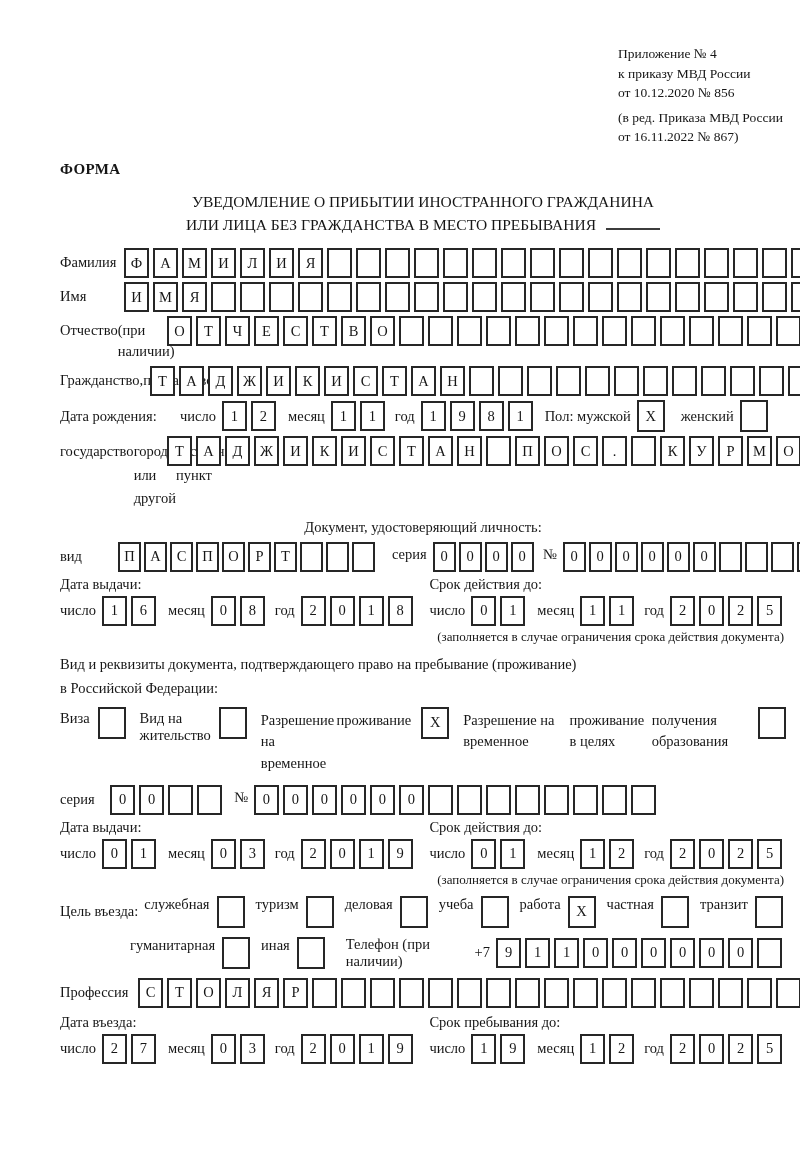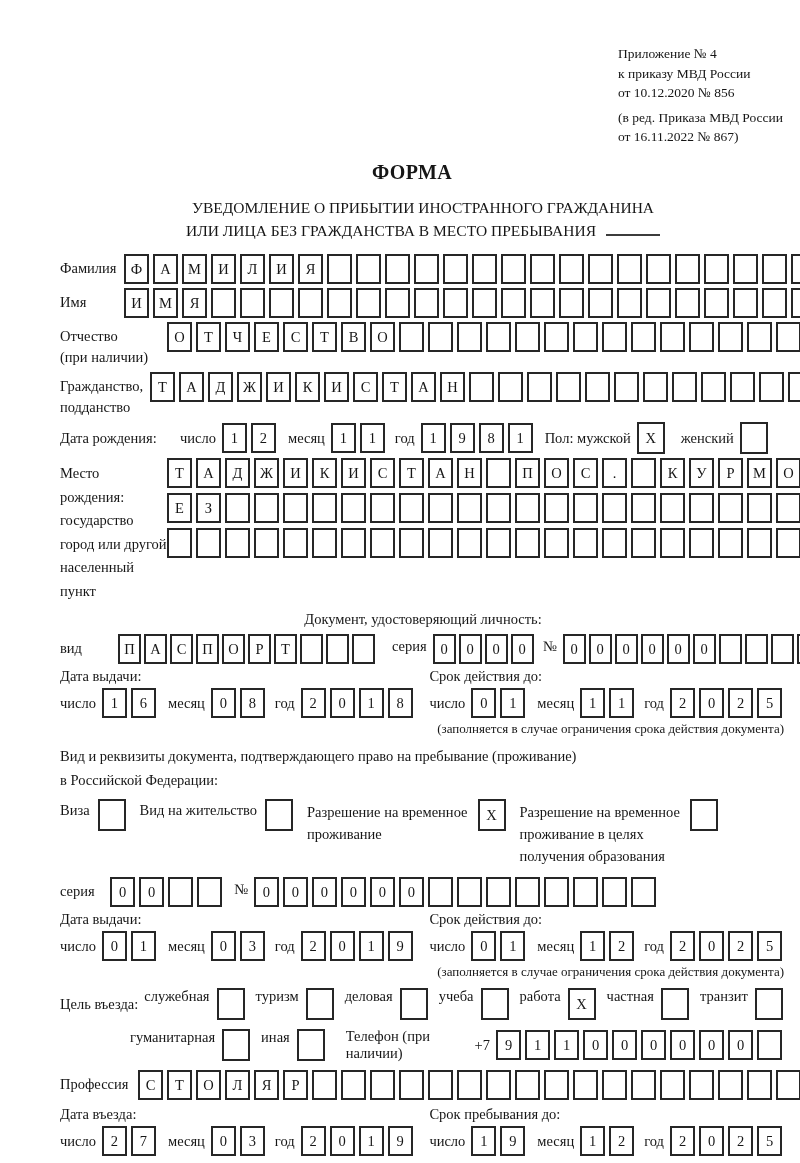--- a/index.html
+++ b/index.html
@@ -2,22 +2,22 @@
 <html lang="ru"><head>
 <meta charset="utf-8">
 <style>
   html,body{margin:0;padding:0}
   body{width:800px;height:1163px;background:#fff;color:#161616;
        font-family:"Liberation Serif","DejaVu Serif",serif;overflow:hidden}
   .page{padding:44px 14px 0 60px;font-size:14.5px}
 
   .annex{margin-left:558px;font-size:13.5px;line-height:1.45;white-space:nowrap}
   .annex-note{margin-top:5px}
-  .forma{font-weight:700;text-align:center;padding-right:22px;margin-top:14px;
-         font-size:20px;letter-spacing:.4px}
+  .forma{font-weight:700;text-align:left;padding-right:22px;margin-top:14px;
+         font-size:15px;letter-spacing:.4px}
   .title{margin-top:12px;text-align:center;font-weight:400;font-size:15.5px;line-height:1.5}
   .blank-line{display:inline-block;width:54px;height:14px;border-bottom:2px solid #3c3c3c;margin-left:10px}
   .sec-head{margin-top:18px;font-weight:700;font-size:14.7px}
 
   .form{margin-top:12px}
   .row{display:flex;align-items:flex-start;margin-bottom:4px}
   .lbl{line-height:1.45;padding-top:4px;flex:0 0 auto}
   .cells{display:flex;flex:0 0 auto}
   .cell{flex:0 0 auto;width:21px;height:26px;border:2px solid #262626;margin-right:4px;
         display:flex;align-items:center;justify-content:center;font-size:14.5px;background:#fff}
@@ -41,21 +41,21 @@
   .visa-row{margin:2px 0 10px}
   .chk{display:flex;align-items:flex-start}
   .chk .txt{padding-top:5px;margin-right:8px}
   .chk-center{text-align:left;line-height:1.5;margin-right:10px;padding-top:5px}
   .chk .box{margin-top:2px}
 
   .p-item{display:flex;margin-right:11px}
   .p-item .box{margin-left:7px}
   .purpose-row{align-items:center;margin-bottom:8px}
 
-  .stack{display:flex;flex-direction:column}
+  .stack{display:flex;flex-direction:row}
 </style>
 </head>
 <body>
 
 <div class="page">
 
   <div class="annex">
     <div>Приложение № 4</div>
     <div>к приказу МВД России</div>
     <div>от 10.12.2020 № 856</div>
@@ -224,21 +224,20 @@
           <span class="cell">X</span>
         </div>
       <span class="dlbl ml6">женский</span>
       <div class="cells box">
           <span class="cell"></span>
         </div>
     </div>
 
     <div class="row">
       <div class="lbl w107 stack" style="line-height:1.62">
-        <span>Место рождения:</span>
         <span>государство</span>
         <span>город или другой</span>
         <span>населенный пункт</span>
       </div>
       <div class="stack">
         <div class="cells" style="margin-bottom:5px">
             <span class="cell">Т</span>
             <span class="cell">А</span>
             <span class="cell">Д</span>
             <span class="cell">Ж</span>

